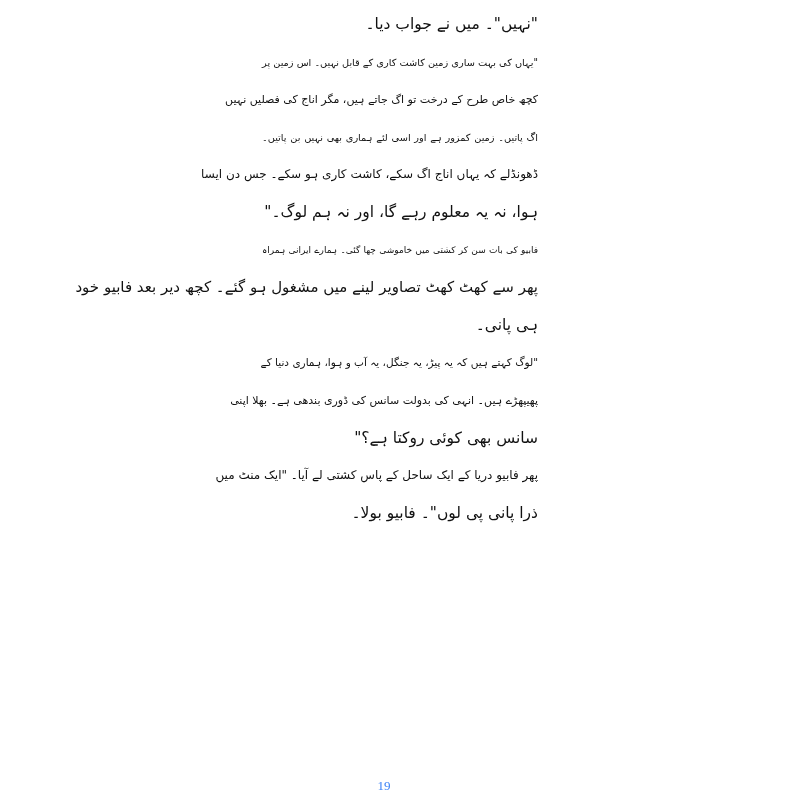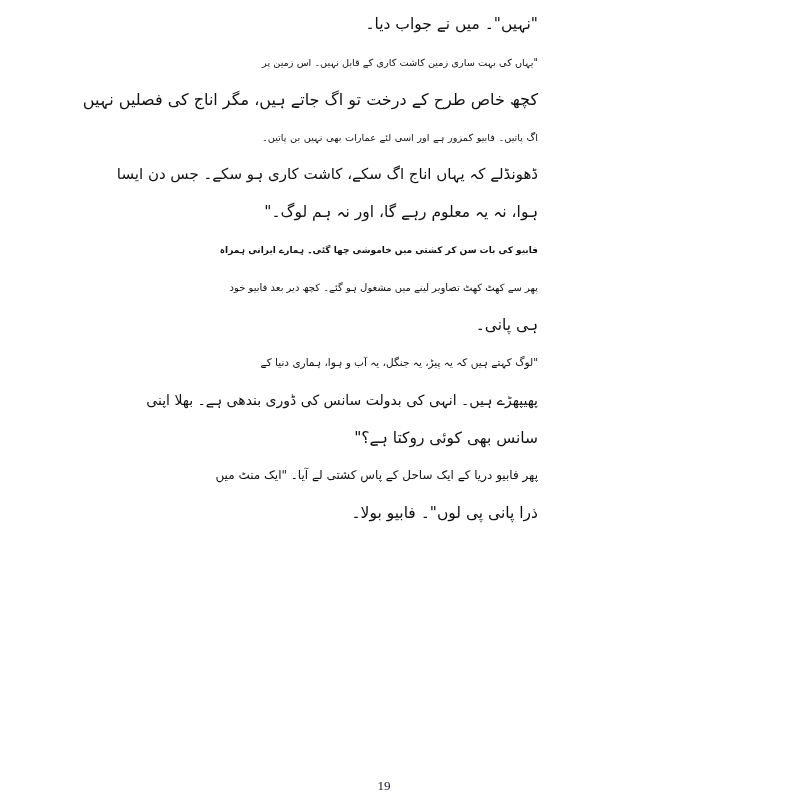--- a/index.html
+++ b/index.html
@@ -26,37 +26,37 @@
     text-align-last: justify;
   }
   .line.last { text-align-last: right; }
   .page-number {
     position: absolute;
     left: 0; width: 768px;
     top: 778px;
     text-align: center;
     font-family: "Liberation Serif", serif;
     font-size: 13px;
-    color: #0f172a;
+    color: #3b82f6;
   }
 </style>
 </head>
 <body>
 
 <div class="page">
   <div class="text-block">
     <div class="line last">"نہیں"۔ میں نے جواب دیا۔</div>
     <div class="line" style="font-size: 9.75px;">"یہاں کی بہت ساری زمین کاشت کاری کے قابل نہیں۔ اس زمین پر</div>
-    <div class="line" style="font-size: 16px;">کچھ خاص طرح کے درخت تو اگ جاتے ہیں، مگر اناج کی فصلیں نہیں</div>
-    <div class="line" style="font-size: 9.75px;">اگ پاتیں۔ فابیو کمزور ہے اور اسی لئے عمارات بھی نہیں بن پاتیں۔</div>
-    <div class="line" style="font-size: 15px;">ڈھونڈلے کہ یہاں اناج اگ سکے، کاشت کاری ہو سکے۔ جس دن ایسا</div>
+    <div class="line" style="font-size: 11px;">کچھ خاص طرح کے درخت تو اگ جاتے ہیں، مگر اناج کی فصلیں نہیں</div>
+    <div class="line" style="font-size: 9.75px;">اگ پاتیں۔ زمین کمزور ہے اور اسی لئے ہماری بھی نہیں بن پاتیں۔</div>
+    <div class="line" style="font-size: 12px;">ڈھونڈلے کہ یہاں اناج اگ سکے، کاشت کاری ہو سکے۔ جس دن ایسا</div>
     <div class="line last">ہوا، نہ یہ معلوم رہے گا، اور نہ ہم لوگ۔"</div>
-    <div class="line" style="font-size: 9px; font-weight: bold;">فابیو کی بات سن کر کشتی میں خاموشی چھا گئی۔ ہمارے ایرانی ہمراہ</div>
-    <div class="line" style="font-size: 10px; margin-left: 24px;">پھر سے کھٹ کھٹ تصاویر لینے میں مشغول ہو گئے۔ کچھ دیر بعد فابیو خود</div>
+    <div class="line" style="font-size: 9px;">فابیو کی بات سن کر کشتی میں خاموشی چھا گئی۔ ہمارے ایرانی ہمراہ</div>
+    <div class="line" style="font-size: 15px; margin-left: 24px;">پھر سے کھٹ کھٹ تصاویر لینے میں مشغول ہو گئے۔ کچھ دیر بعد فابیو خود</div>
     <div class="line last">ہی پانی۔</div>
     <div class="line" style="font-size: 10.5px;">"لوگ کہتے ہیں کہ یہ پیڑ، یہ جنگل، یہ آب و ہوا، ہماری دنیا کے</div>
-    <div class="line" style="font-size: 14px;">پھیپھڑے ہیں۔ انہی کی بدولت سانس کی ڈوری بندھی ہے۔ بھلا اپنی</div>
+    <div class="line" style="font-size: 11px;">پھیپھڑے ہیں۔ انہی کی بدولت سانس کی ڈوری بندھی ہے۔ بھلا اپنی</div>
     <div class="line last">سانس بھی کوئی روکتا ہے؟"</div>
     <div class="line" style="font-size: 12px;">پھر فابیو دریا کے ایک ساحل کے پاس کشتی لے آیا۔ "ایک منٹ میں</div>
     <div class="line last">ذرا پانی پی لوں"۔ فابیو بولا۔</div>
   </div>
   <div class="page-number">19</div>
 </div>
 
 </body></html>

